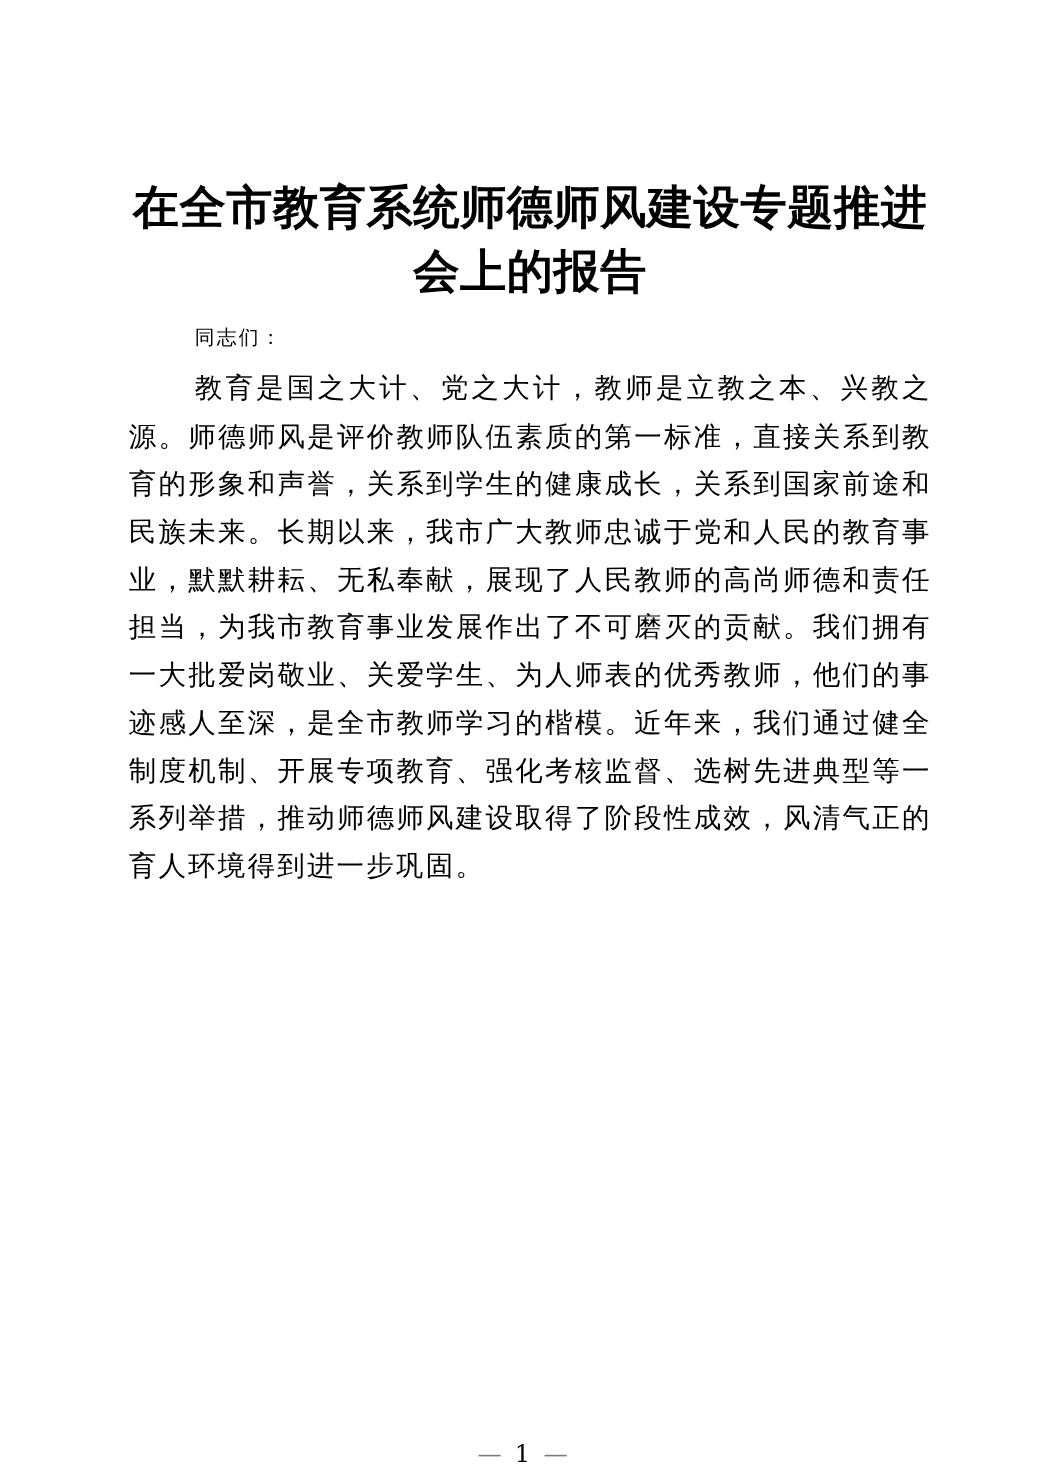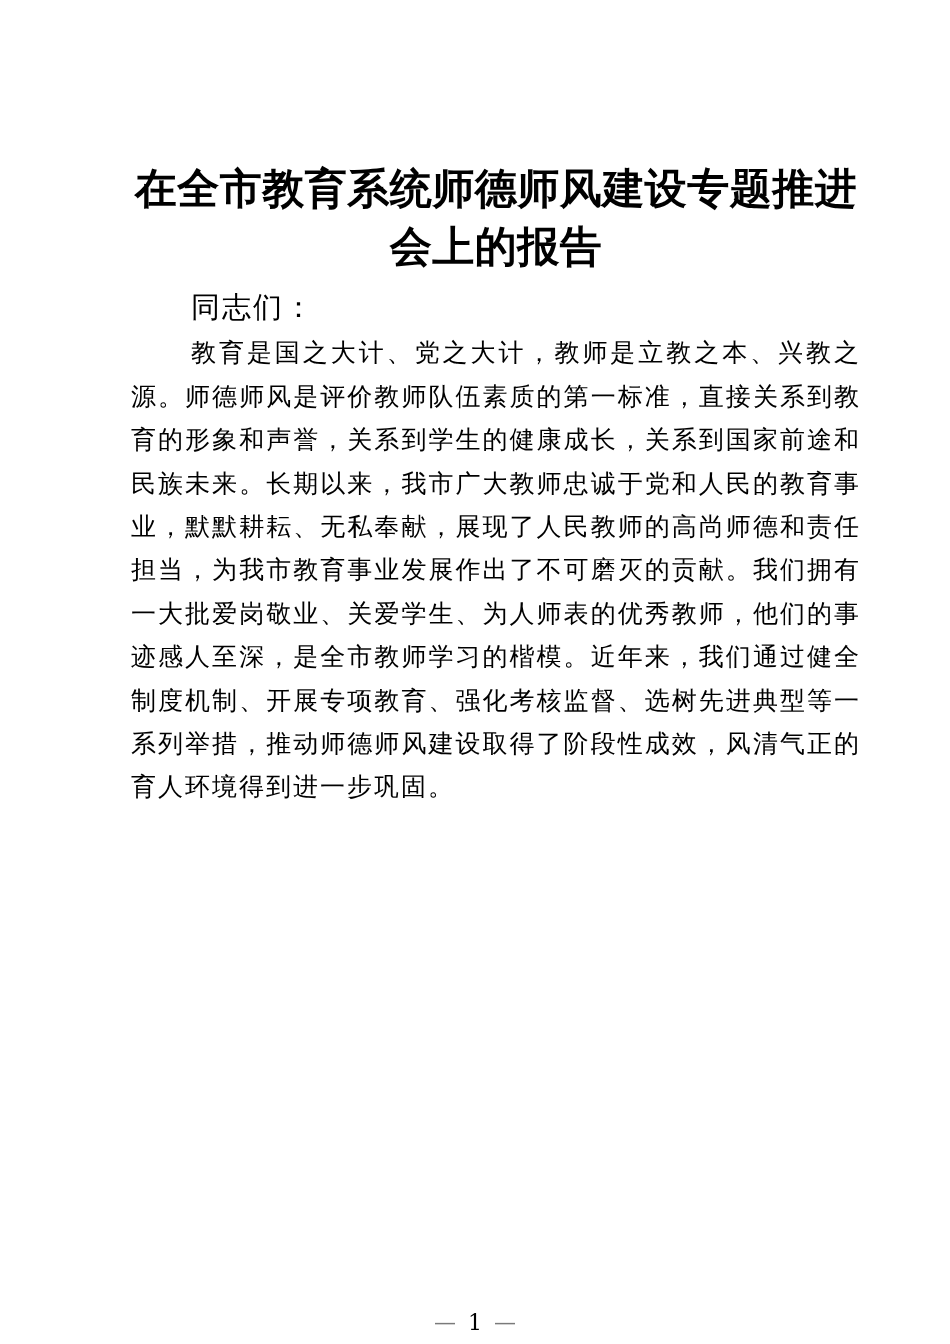--- a/index.html
+++ b/index.html
@@ -10,38 +10,38 @@
   .page {
     position: relative;
     width: 950px;
     height: 1344px;
     background: var(--bg-color, #ffffff);
     color: var(--text-color, #000000);
     overflow: hidden;
   }
   .content {
     position: absolute;
-    left: 131px;
+    left: 117px;
     top: 160px;
     width: 730px;
   }
   .title {
     margin: 0;
     font-family: "DejaVu Serif", "Liberation Serif", serif;
     font-weight: bold;
     font-size: 42px;
     line-height: 58px;
     text-align: center;
     letter-spacing: 0.5px;
     color: var(--text-color, #000000);
   }
   .salutation {
     margin: 10px 0 0 0;
     font-family: Liberation Sans, sans-serif;
-    font-size: 29px;
+    font-size: 18px;
     line-height: 43.4px;
     letter-spacing: 2px;
     text-indent: 60px;
   }
   .para {
     margin: 2px 0 0 0;
     font-family: "DejaVu Sans", "Liberation Sans", sans-serif;
     font-size: 25px;
     line-height: 43.4px;
     letter-spacing: 2px;

